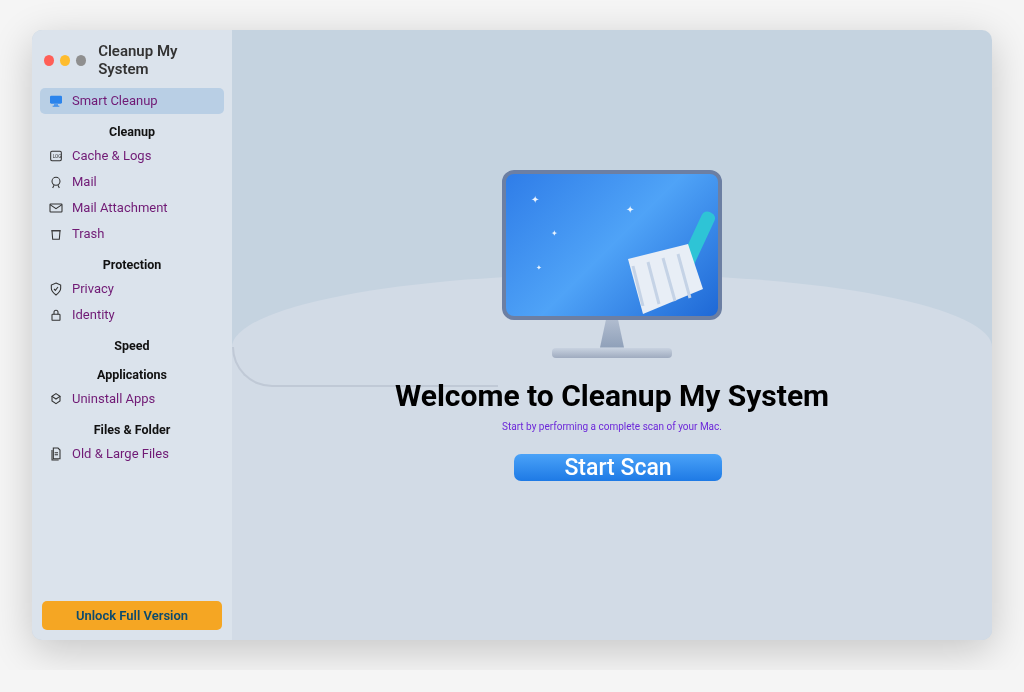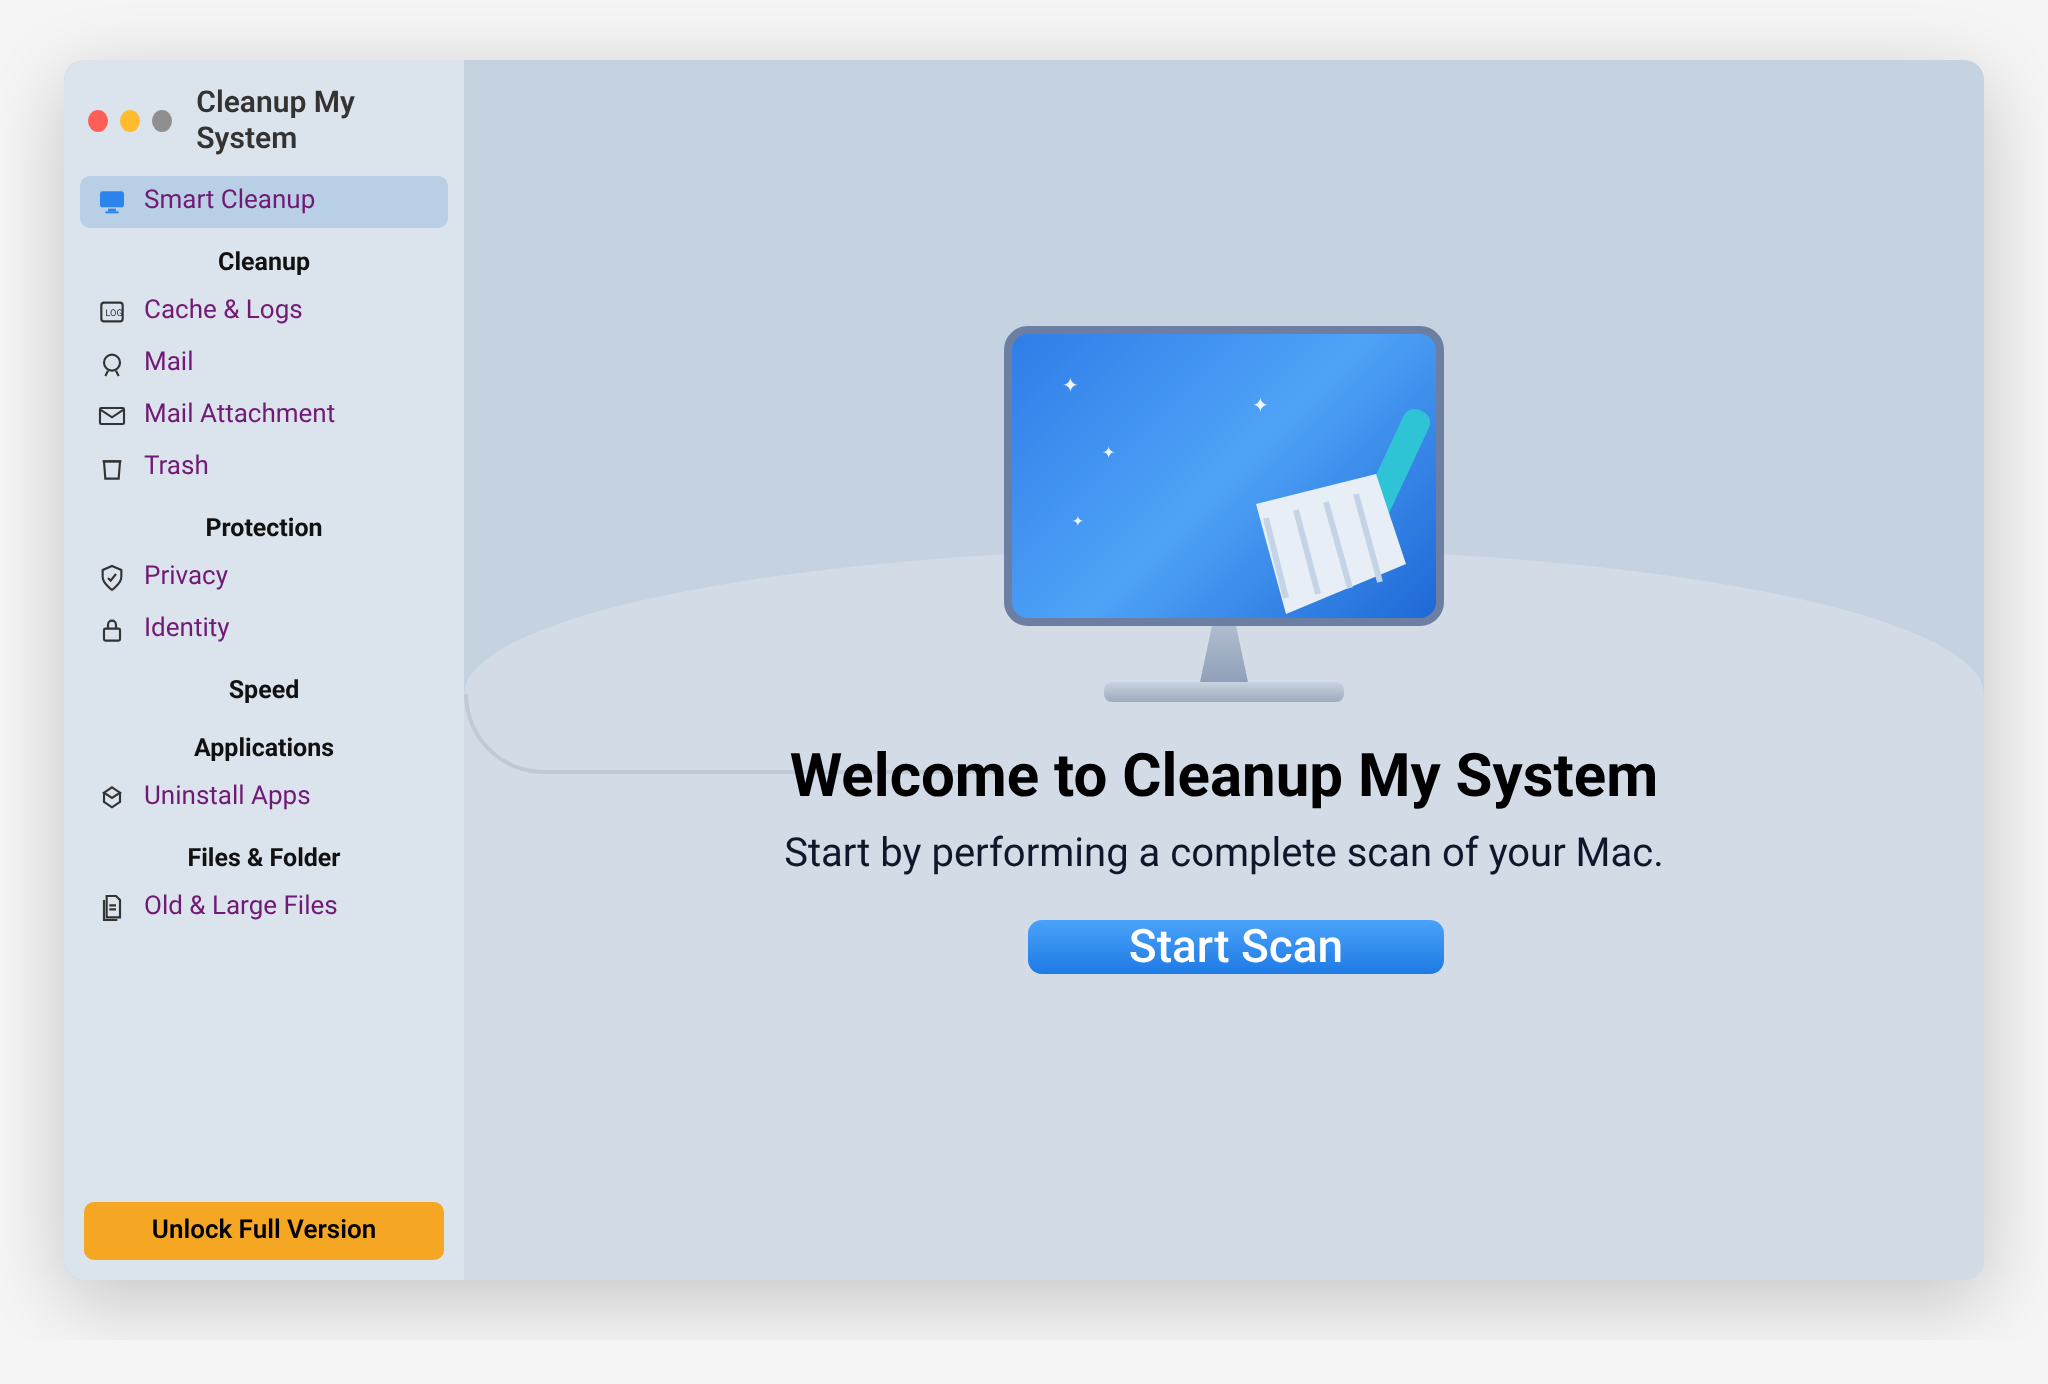--- a/index.html
+++ b/index.html
@@ -60,21 +60,21 @@
     font-weight: 700;
     color: #111;
     margin: 10px 6px 4px 6px;
     text-align: center;
   }
   .nav-icon { width:16px; height:16px; display:flex; align-items:center; justify-content:center; flex-shrink:0; }
   .nav-icon svg { width:16px; height:16px; }
   .spacer { flex: 1; }
   .unlock-btn {
     background: #f5a623;
-    color: #000000;
+    color: #0c4a6e;
     font-size: 13px;
     font-weight: 600;
     text-align: center;
     padding: 7px 0;
     border-radius: 5px;
     margin: 6px 2px 0 2px;
     cursor: pointer;
   }
   .main {
     flex: 1;
@@ -144,22 +144,22 @@
     border-radius: 4px;
     margin: 0 auto;
   }
   .welcome-title {
     font-size: 30px;
     font-weight: 700;
     color: #000;
     margin-top: 20px;
   }
   .welcome-sub {
-    font-size: 20px;
-    color: #0f172a;
+    font-size: 10px;
+    color: #6d28d9;
     margin-top: 8px;
   }
   .scan-btn {
     display: inline-block;
     margin-top: 22px;
     background: linear-gradient(#4aa2f8,#1e7ae5);
     color: #fff;
     font-size: 23px;
     font-weight: 500;
     padding: 0 50px;

